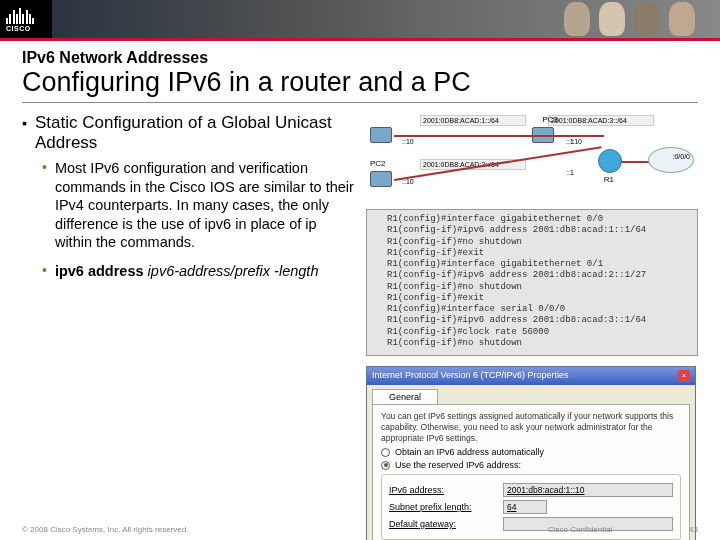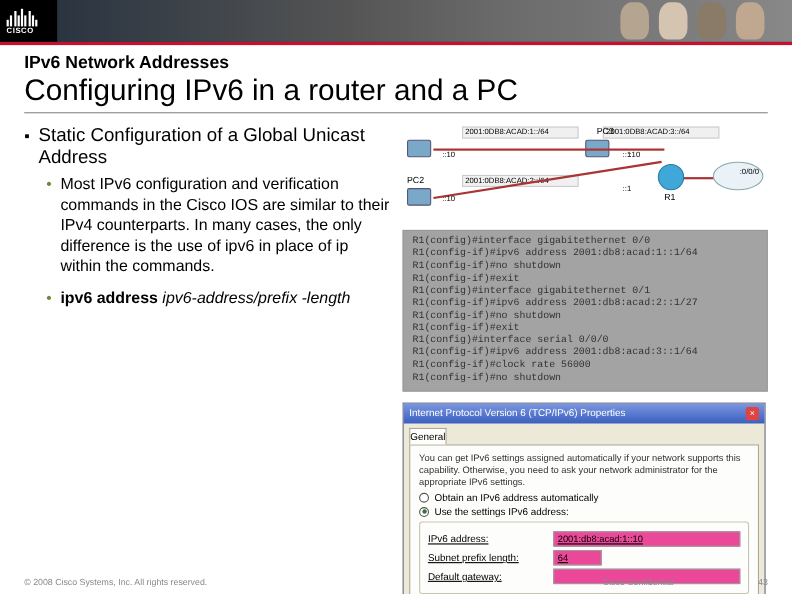--- a/index.html
+++ b/index.html
@@ -45,35 +45,35 @@
   .dpc.p1{left:4px; top:14px;} .dpc.p2{left:4px; top:58px;} .dpc.p3{right:144px; top:14px;}
   .dlbl { position:absolute; font-size:8px; }
   .dlbl.l1{left:4px; top:17px;} .dlbl.l2{left:4px; top:46px;} .dlbl.l3{right:140px; top:2px;}
   .dnet { position:absolute; font-size:7px; background:#f0f0f0; padding:1px 2px; border:1px solid #ccc; }
   .dnet.n1{left:54px; top:2px; width:106px;} .dnet.n2{left:54px; top:46px; width:106px;} .dnet.n3{right:44px; top:2px; width:106px;}
   .dline { position:absolute; background:#a33; height:1.5px; }
   .dline.dl1{left:28px; top:22px; width:210px;} .dline.dl2{left:28px; top:66px; width:210px; transform:rotate(-9deg); transform-origin:left;}
   .dline.dl3{right:36px; top:48px; width:50px;}
   .dn { position:absolute; font-size:7px; }
   .dn.da{left:36px;top:25px;} .dn.db{left:200px;top:25px;} .dn.dc{left:36px;top:65px;} .dn.dd{left:200px;top:56px;} .dn.de{right:8px;top:40px; width:56px; text-align:right;} .dn.df{right:116px;top:25px;}
-  .cli-box { margin-top:8px; border:1px solid #999; background:#a3a3a3; padding:4px 6px 6px 8px; font-family: "Courier New", monospace; font-size:9px; line-height:1.25; color:#333; }
+  .cli-box { margin-top:8px; border:1px solid #999; background:#e5e5e5; padding:4px 6px 6px 20px; font-family: "Courier New", monospace; font-size:9px; line-height:1.25; color:#333; }
   .cli-box .ln { white-space:nowrap; }
   .propwin { margin-top:10px; border:1px solid #6d6d8a; background:#ece9d8; font-size:9px; width:330px; }
   .propwin .titlebar { background: linear-gradient(#7a96df,#3a5fbf); color:#fff; padding:3px 5px; font-size:9px; display:flex; justify-content:space-between; }
   .propwin .titlebar .xbtn { background:#d44; width:12px; height:12px; text-align:center; line-height:12px; font-size:8px; border-radius:2px; }
   .propwin .tabbar { padding:4px 5px 0 5px; }
-  .propwin .tab { display:inline-block; background:#fdfdfb; border:1px solid #aca899; border-bottom:none; padding:2px 0; font-size:9px; }
+  .propwin .tab { display:inline-block; background:#fdfdfb; border:1px solid #aca899; border-bottom:none; padding:2px 16px; font-size:9px; }
   .propwin .panel { background:#fdfdfb; border:1px solid #aca899; margin:0 5px 5px 5px; padding:6px 8px; }
   .propwin .rad { display:flex; gap:5px; align-items:center; margin:3px 0; }
   .propwin .rad .circ { width:9px;height:9px;border:1px solid #555;border-radius:50%;display:inline-flex;align-items:center;justify-content:center; background:#fff;}
   .propwin .rad .circ.sel::after{content:"";width:4px;height:4px;background:#3a6f3a;border-radius:50%;}
   .propwin .group { border:1px solid #c8c4b4; border-radius:3px; padding:5px 7px; margin-top:4px; }
   .propwin .frow { display:flex; align-items:center; margin:3px 0; gap:6px;text-decoration:underline; }
   .propwin .frow label { width:108px; }
-  .propwin .frow .fld { flex:1; border:1px solid #9a9a9a; background:#ec4899; height:14px; font-size:8.5px; padding:0 3px; display:flex; align-items:center;}
+  .propwin .frow .fld { flex:1; border:1px solid #9a9a9a; background:#e5e5e5; height:14px; font-size:8.5px; padding:0 3px; display:flex; align-items:center;}
   .helptext { font-size:8.5px; color:#333; line-height:1.3; margin-bottom:3px; }
   .disabled { color:#9a9a9a; }
   .footer { position:absolute; bottom:6px; left:22px; right:22px; display:flex; font-size:8px; color:#888; }
   .footer .f1{flex:0 0 auto;width:300px;}
   .footer .f2{flex:1;}
   .footer .f3{flex:0 0 auto;width:130px;}
   .footer .f4{flex:0 0 auto;width:20px;text-align:right;}
 </style>
 </head>
 <body>
@@ -176,21 +176,21 @@
           <span class="tab">General</span>
         </div>
         <div class="panel">
           <div class="helptext">You can get IPv6 settings assigned automatically if your network supports this capability. Otherwise, you need to ask your network administrator for the appropriate IPv6 settings.</div>
           <div class="rad">
               <span class="circ"></span>
               <span>Obtain an IPv6 address automatically</span>
             </div>
           <div class="rad">
               <span class="circ sel"></span>
-              <span>Use the settings IPv6 address:</span>
+              <span>Use the reserved IPv6 address:</span>
             </div>
           <div class="group">
             <div class="frow">
                 <label>IPv6 address:</label>
                 <div class="fld">2001:db8:acad:1::10</div>
               </div>
             <div class="frow">
                 <label>Subnet prefix length:</label>
                 <div class="fld" style="flex:0 0 44px">64</div>
               </div>

